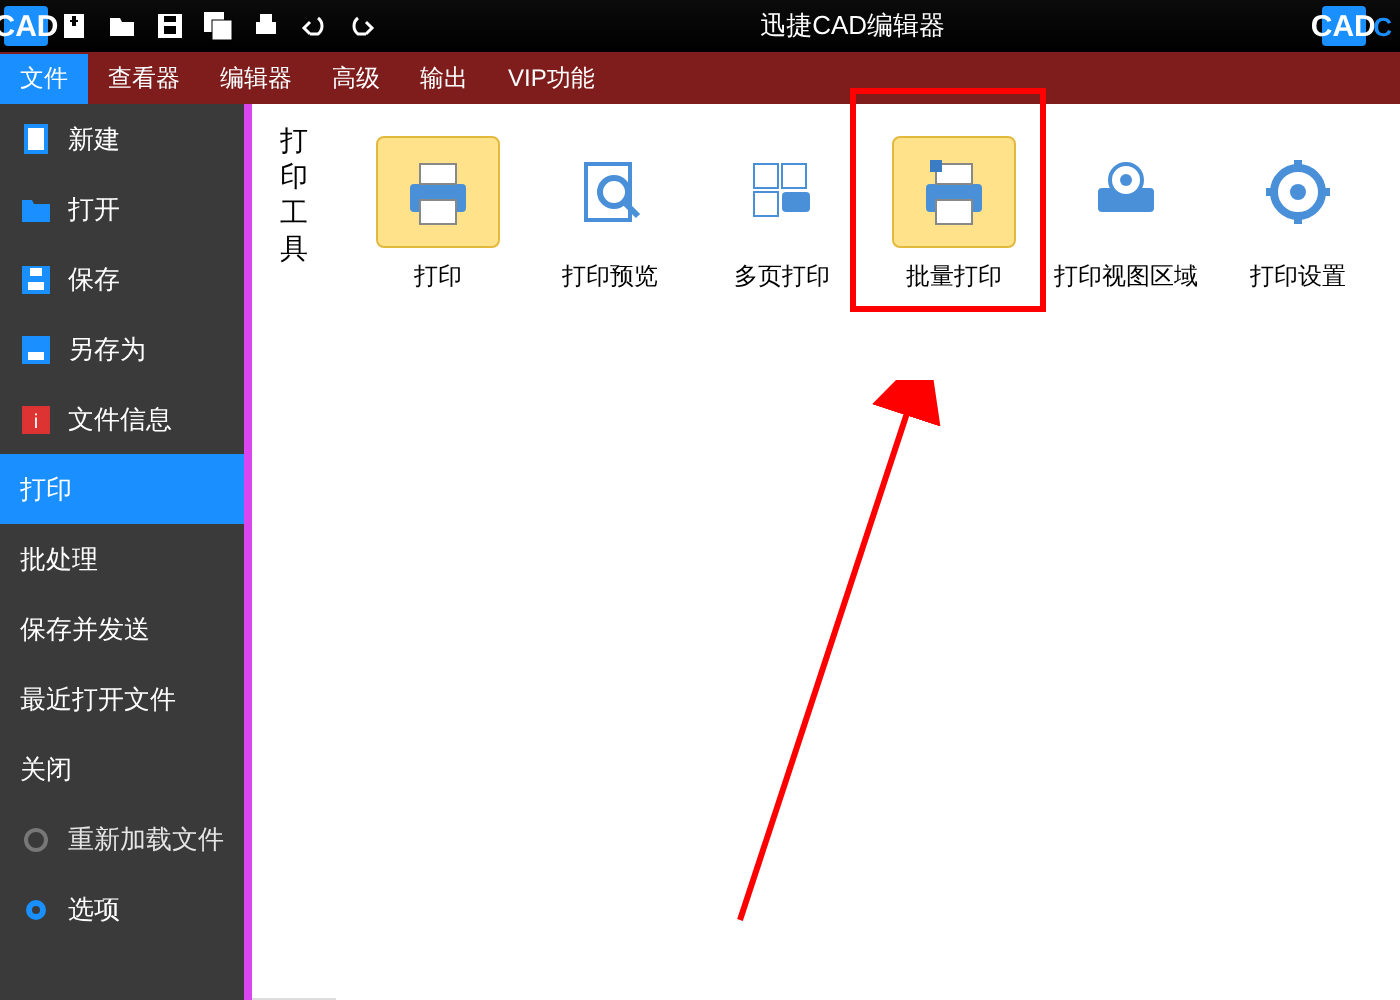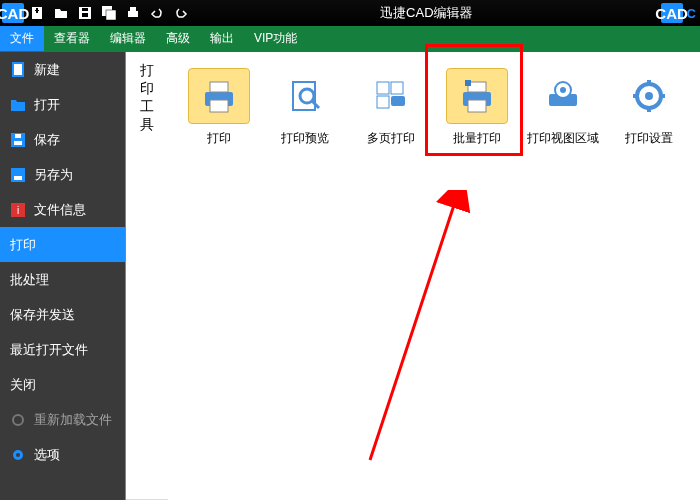--- a/index.html
+++ b/index.html
@@ -2,30 +2,30 @@
 <html><head>
 <meta charset="utf-8">
 <style>
 html,body{margin:0;padding:0;width:700px;height:500px;font-family:"Microsoft YaHei",Arial,sans-serif;overflow:hidden;background:#fff}
 .titlebar{height:26px;background:linear-gradient(#0b0b0b,#000);display:flex;align-items:center;color:#fff;font-size:13px}
 .tb-left{display:flex;align-items:center;gap:2px;padding-left:2px}
 .tb-app-icon{width:22px;height:20px;background:#1a8fff;border-radius:2px;display:flex;align-items:center;justify-content:center;font-size:15px;font-weight:bold;color:#fff}
 .tb-btn{width:22px;height:20px;display:flex;align-items:center;justify-content:center;cursor:pointer}
 .tb-title{flex:1;text-align:center;font-size:13px}
 .tb-right{display:flex;align-items:center;gap:4px;padding-right:4px}
-.menubar{height:26px;background:#15803d;display:flex;align-items:flex-start;font-size:12px}
+.menubar{height:26px;background:#7f1d1d;display:flex;align-items:center;font-size:12px}
 .menutab{padding:4px 10px;color:#fff;cursor:pointer}
 .menutab.active{background:#1a8fff;color:#fff}
 .body{display:flex;height:448px}
-.sidebar{width:194px;background:#3a3a3a;color:#fff;font-size:13px;border-right:1px solid #d946ef}
+.sidebar{width:194px;background:#3a3a3a;color:#fff;font-size:13px;border-right:4px solid #d946ef}
 .side-item{height:35px;display:flex;align-items:center;padding:0 10px;cursor:pointer;gap:8px}
 .side-item.active{background:#1a8fff}
 .side-arrow{position:relative}
 .side-arrow::after{content:"";position:absolute;right:-8px;top:50%;transform:translateY(-50%);border:9px solid transparent;border-left-color:#1a8fff}
-.side-item.disabled{color:#a3a3a3;cursor:default}
+.side-item.disabled{color:#e5e5e5;cursor:default}
 .side-icon{width:16px;height:16px;display:flex;align-items:center;justify-content:center}
 .content{flex:1;background:#fff;display:flex;flex-direction:row}
 .content-header{font-size:14px;padding:10px 14px;border-bottom:1px solid #ddd}
 .tools{display:flex;padding:16px 10px;gap:4px}
 .tool{width:82px;display:flex;flex-direction:column;align-items:center;gap:6px;cursor:pointer;font-size:12px;text-align:center}
 .tool-ic{width:60px;height:54px;border:1px solid transparent;border-radius:4px;display:flex;align-items:center;justify-content:center}
 .tool.selected .tool-ic{background:#ffe28a;border-color:#e3b93d}
 .highlight-box{position:absolute;border:3px solid #ff0000;pointer-events:none}
 .arrow-svg{position:absolute;pointer-events:none}
 svg{display:block}

